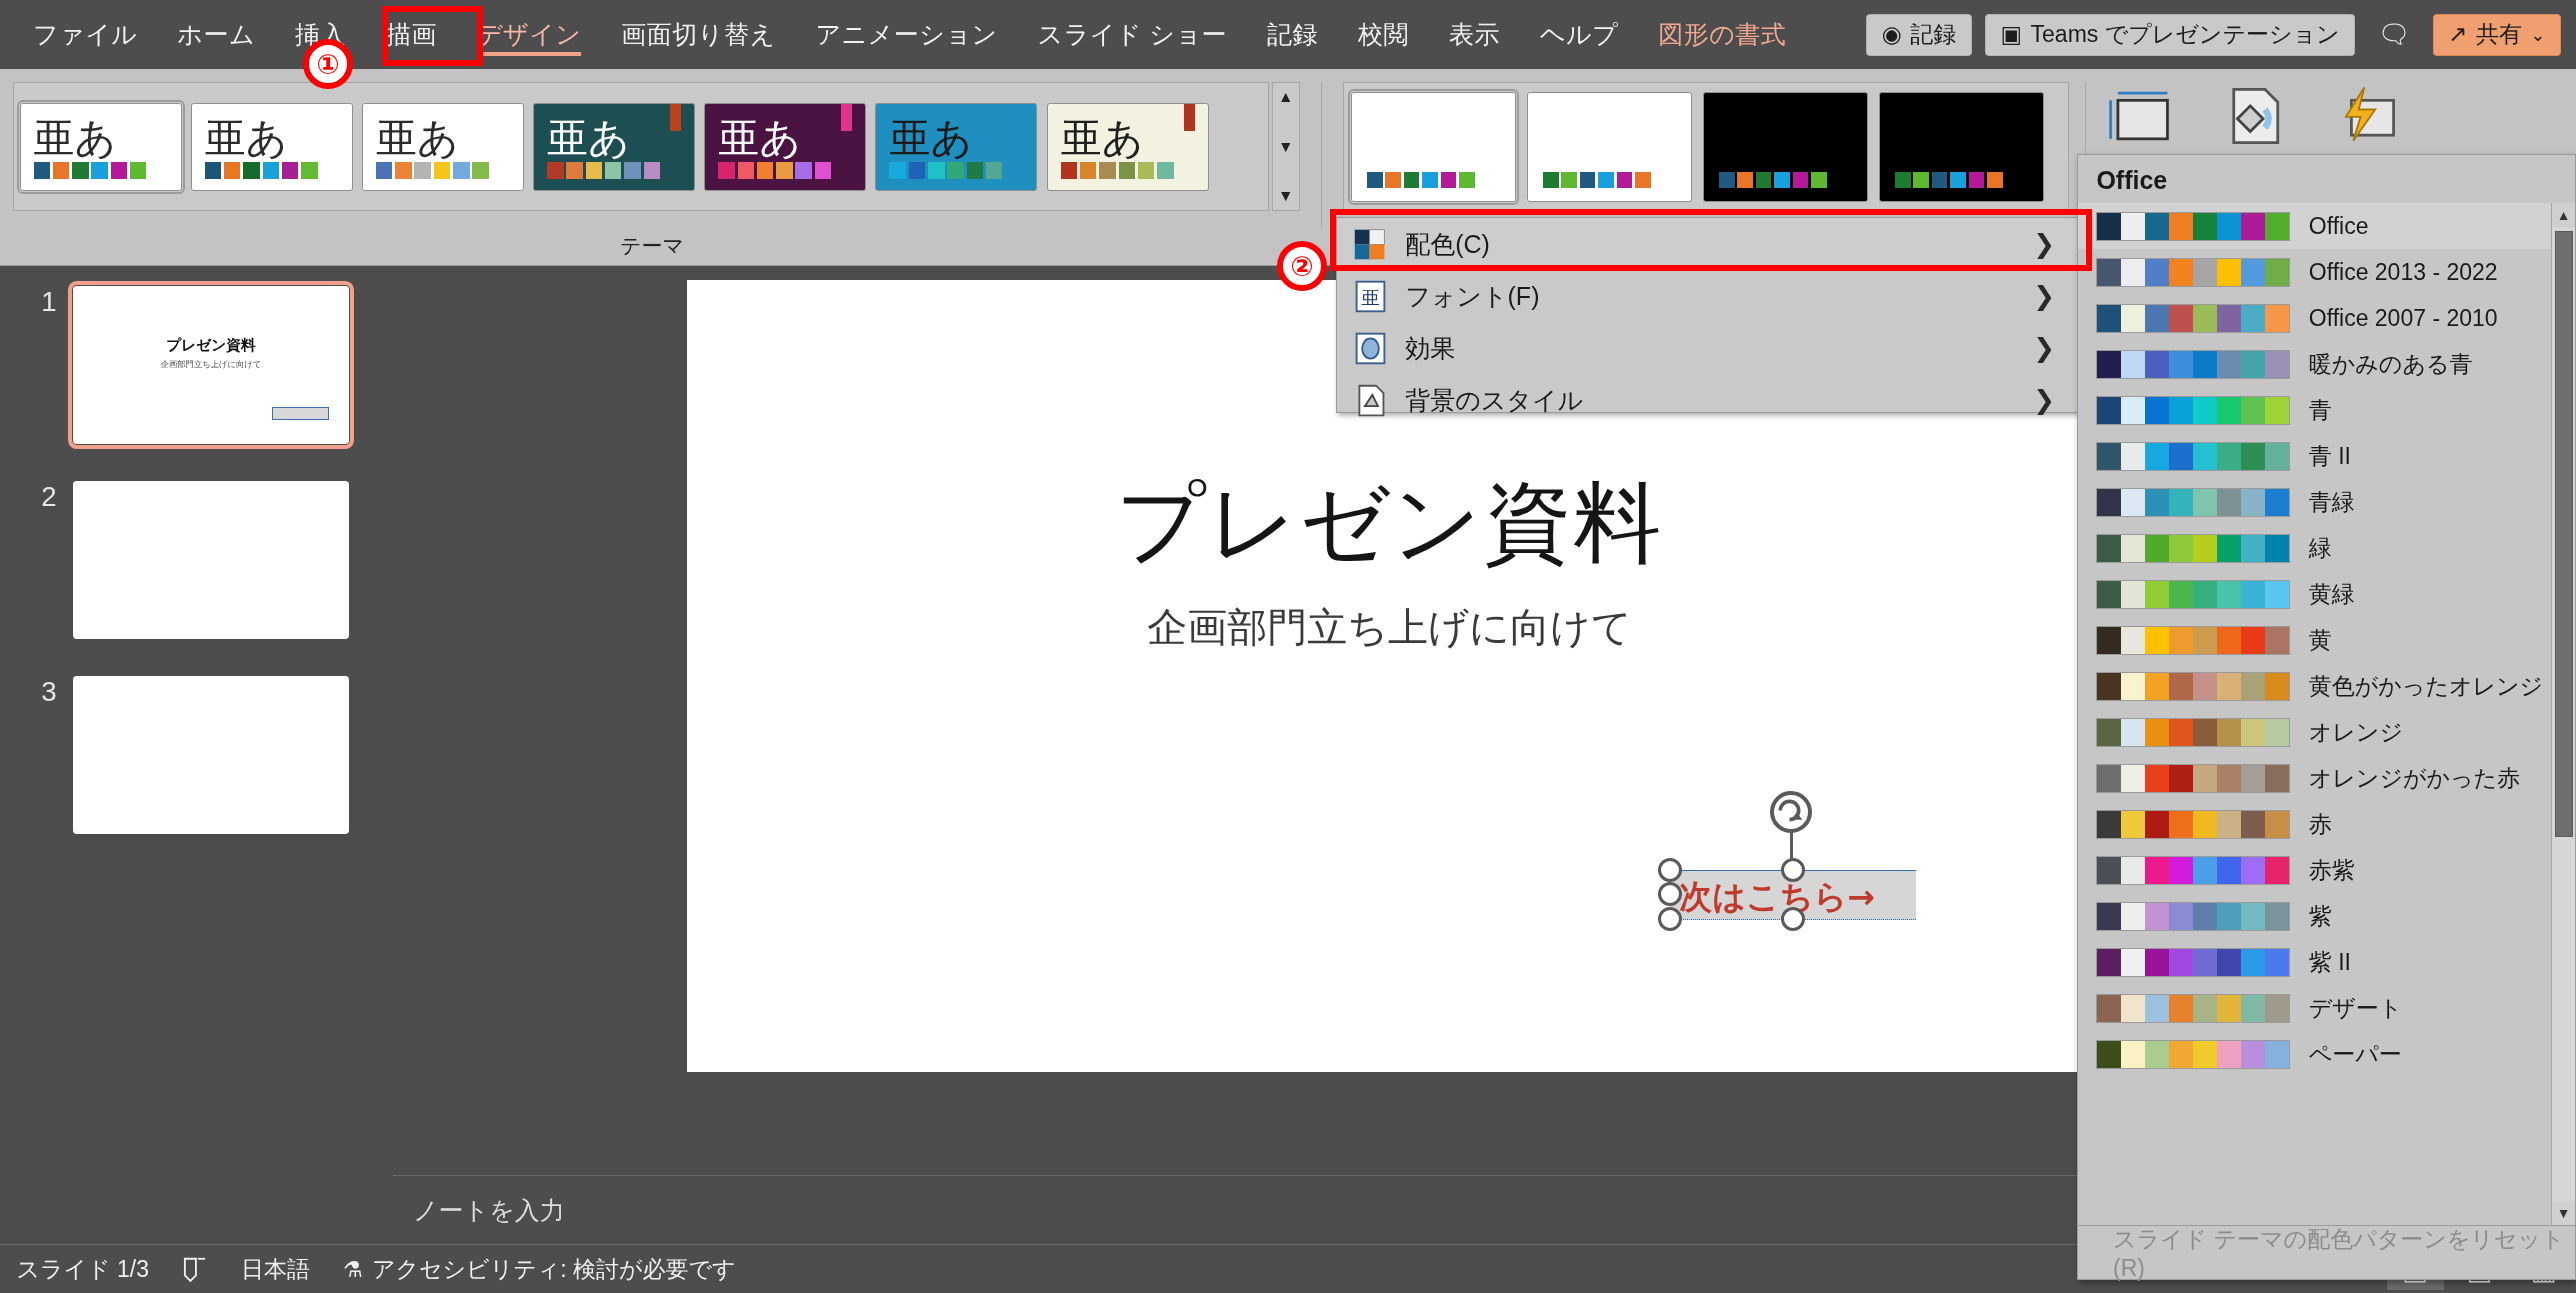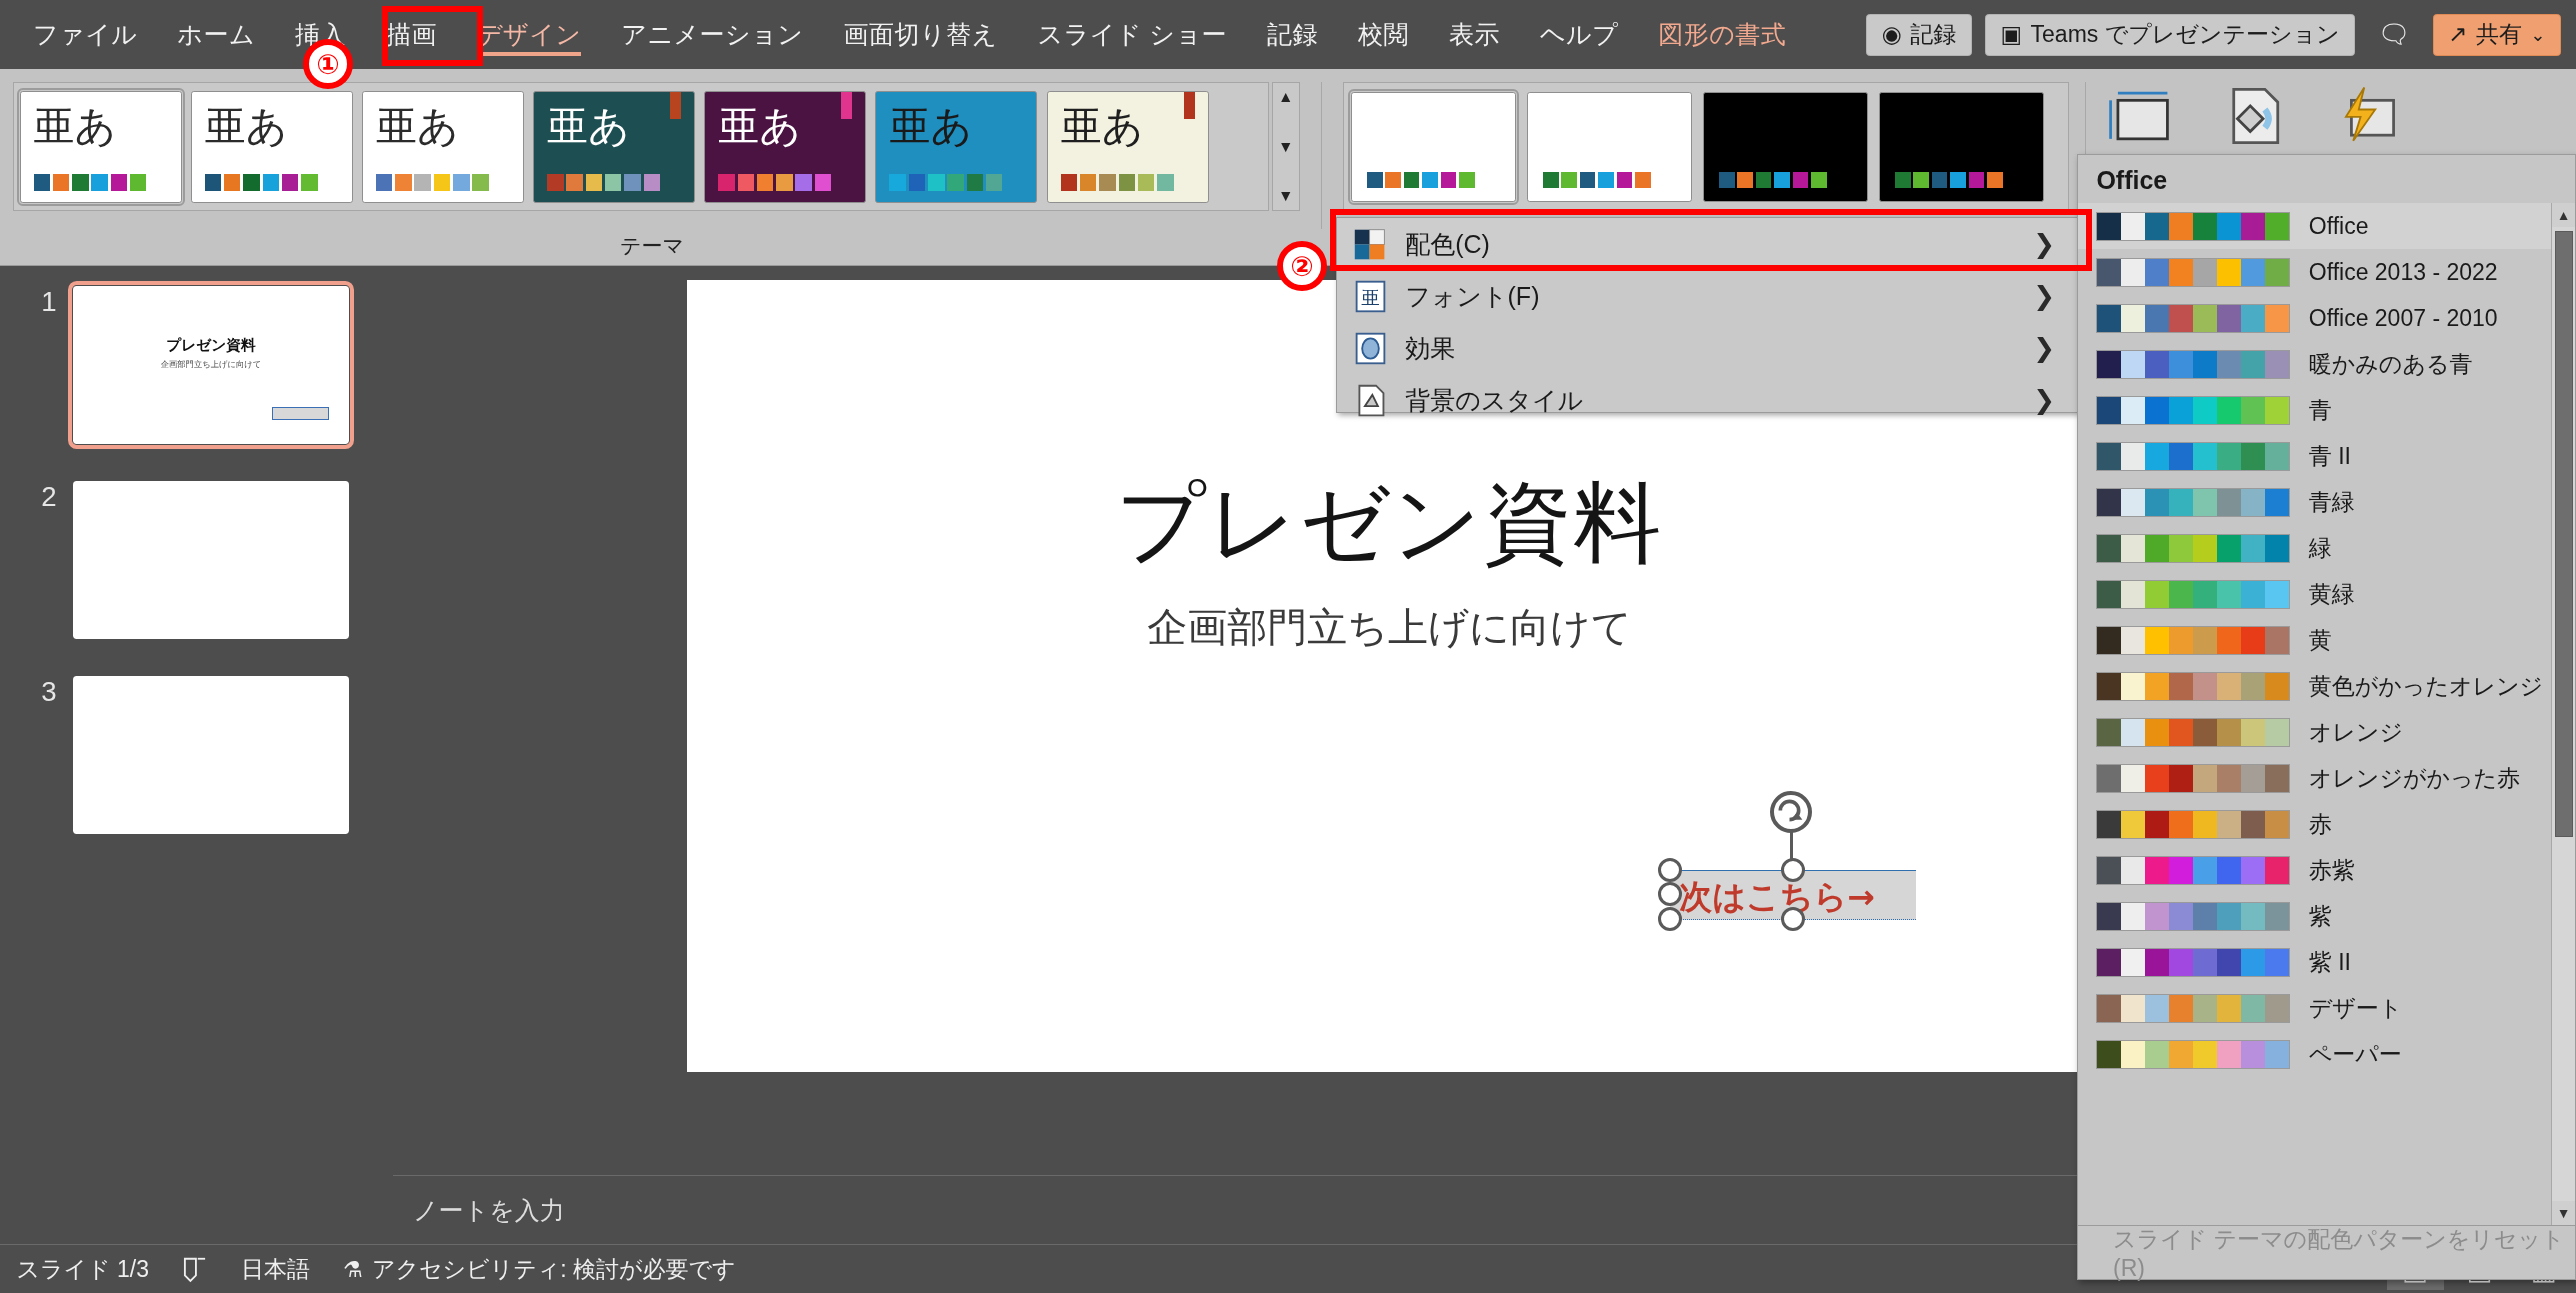--- a/index.html
+++ b/index.html
@@ -50,21 +50,21 @@
   }
   .grp-sep { position: absolute; top: 13px; width: 0.9px; height: 147px; background: #a8a8a8; }
 
   
   .theme-gallery {
     position: absolute; left: 13px; top: 13px; width: 1256px; height: 129px;
     background: #c9c9c9; border: 0.9px solid #a6a6a6; display: flex;
     align-items: center; padding: 4.6px 5.5px; gap: 9.2px;
   }
   .thumb {
-    width: 162px; height: 112px; border: 0.9px solid #8f8f8f; background: #fff;
+    width: 162px; height: 88px; border: 0.9px solid #8f8f8f; background: #fff;
     position: relative; overflow: hidden; border-radius: 2.8px;
   }
   .thumb.sel { outline: 2.8px solid #9c9c9c; outline-offset: 1.8px; }
   .thumb .aa {
     position: absolute; left: 13px; top: 14.7px; font-size: 41px;
     font-family: "DejaVu Sans", sans-serif; line-height: 1;
   }
   .thumb .sw { position: absolute; left: 13px; bottom: 11px; display: flex; gap: 2.8px; }
   .thumb .sw i { width: 16.5px; height: 16.5px; display: block; }
   .thumb .accentbar { position: absolute; right: 13px; top: 0; width: 11px; height: 27.6px; }
@@ -246,22 +246,22 @@
 
 <div id="app">
 
   <div class="tabbar">
     <div class="tabs" id="tabs">
         <div class="tab">ファイル</div>
         <div class="tab">ホーム</div>
         <div class="tab">挿入</div>
         <div class="tab">描画</div>
         <div class="tab active">デザイン</div>
+        <div class="tab">画面切り替え</div>
         <div class="tab">アニメーション</div>
-        <div class="tab">画面切り替え</div>
         <div class="tab">スライド ショー</div>
         <div class="tab">記録</div>
         <div class="tab">校閲</div>
         <div class="tab">表示</div>
         <div class="tab">ヘルプ</div>
         <div class="tab contextual">図形の書式</div>
       </div>
     <div class="tabbar-right">
       <div class="tbtn">
         <span>◉</span>

